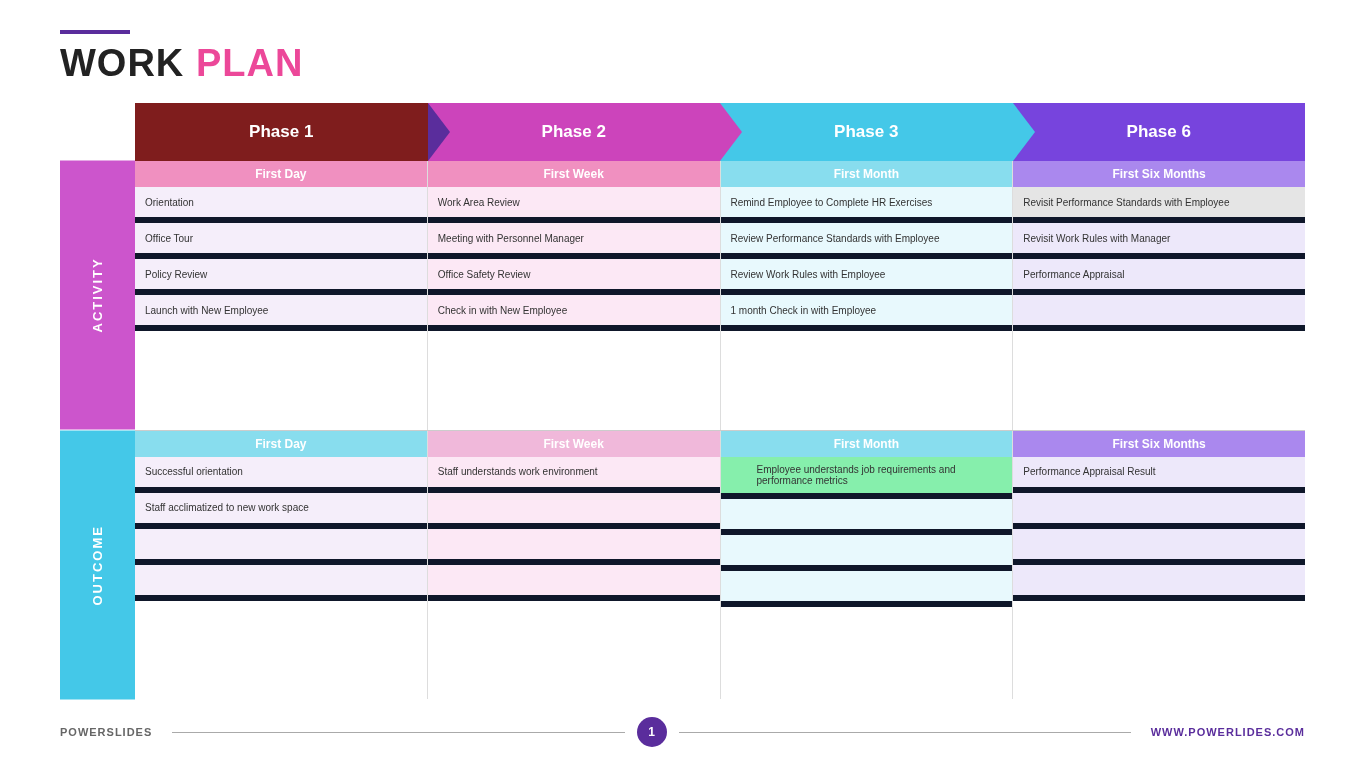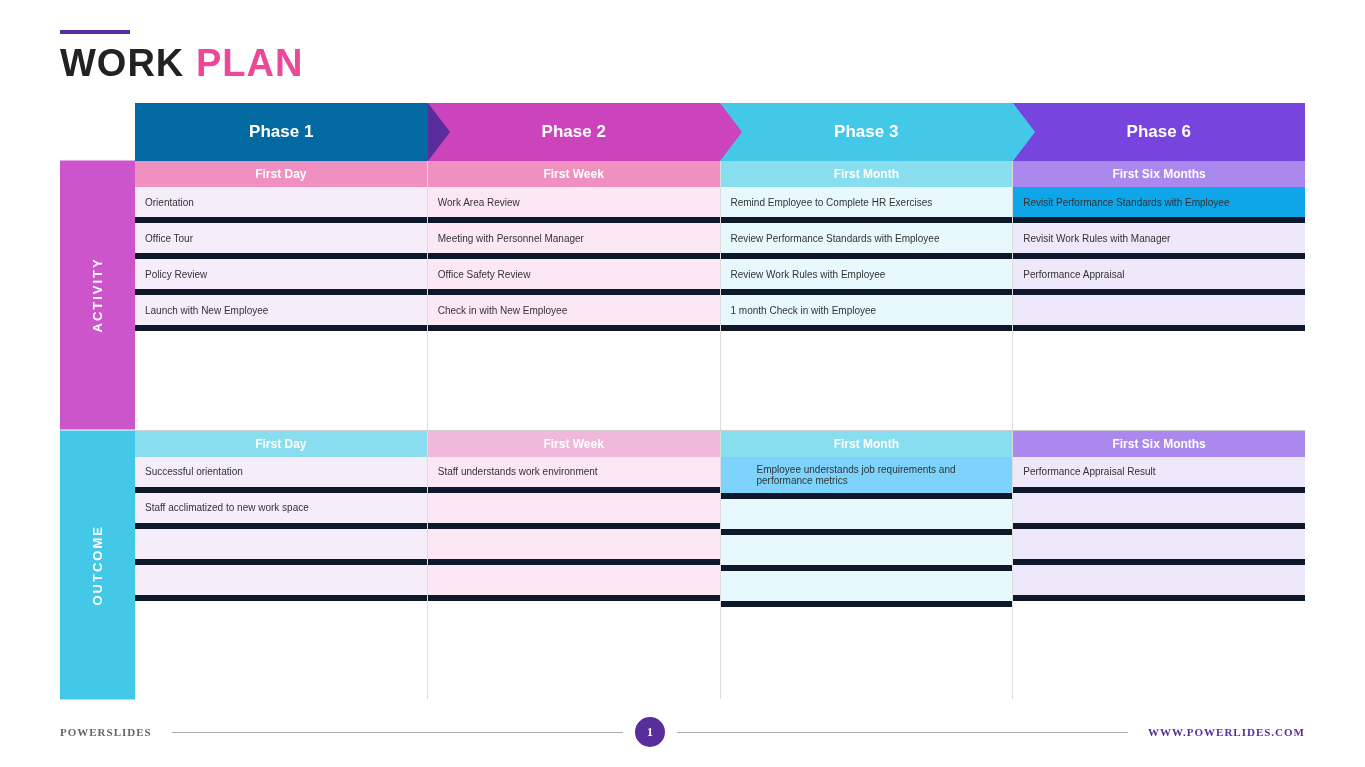--- a/index.html
+++ b/index.html
@@ -85,21 +85,21 @@
 
     .phase-arrow::before {
       content: '';
       position: absolute;
       left: 0;
       top: 0;
       width: 100%;
       height: 100%;
     }
 
-    .phase1 { background: #0369a1; color: #5a2d9c; }
+    .phase1 { background: #7f1d1d; color: #5a2d9c; }
     .phase1::after { border-left-color: #5a2d9c; }
 
     .phase2 { background: #cc44bb; color: #cc44bb; }
     .phase2::after { border-left-color: #cc44bb; }
 
     .phase3 { background: #44c8e8; color: #44c8e8; }
     .phase3::after { border-left-color: #44c8e8; }
 
     .phase4 { background: #7744dd; color: #7744dd; }
     .phase4::after { display: none; }
@@ -177,21 +177,20 @@
     .outcome-section .col:nth-child(3) .cell { background: #e8f9fd; }
     .outcome-section .col:nth-child(4) .cell { background: #ede8fa; }
 
     
     .footer {
       display: flex;
       align-items: center;
       justify-content: space-between;
       padding-top: 10px;
       margin-top: 8px;
-      font-family: Liberation Serif, serif;
     }
     .footer-left {
       font-size: 11px;
       font-weight: bold;
       color: #666;
       letter-spacing: 1px;
     }
     .footer-center-area {
       display: flex;
       align-items: center;
@@ -287,21 +286,21 @@
         <div class="col">
           <div class="col-header activity-col-header" style="background:#88ddee;">First Month</div>
           <div class="cell" style="background:#e8f9fd;">Remind Employee to Complete HR Exercises</div>
           <div class="cell" style="background:#e8f9fd;">Review Performance Standards with Employee</div>
           <div class="cell" style="background:#e8f9fd;">Review Work Rules with Employee</div>
           <div class="cell" style="background:#e8f9fd;">1 month Check in with Employee</div>
         </div>
 
         <div class="col">
           <div class="col-header activity-col-header" style="background:#aa88ee;">First Six Months</div>
-          <div class="cell" style="background:#0ea5e9;">Revisit Performance Standards with Employee</div>
+          <div class="cell" style="background:#e5e5e5;">Revisit Performance Standards with Employee</div>
           <div class="cell" style="background:#ede8fa;">Revisit Work Rules with Manager</div>
           <div class="cell" style="background:#ede8fa;">Performance Appraisal</div>
           <div class="cell" style="background:#ede8fa;"></div>
         </div>
 
       </div>
     </div>
 
     <div class="divider-line"></div>
 
@@ -320,21 +319,21 @@
         <div class="col">
           <div class="col-header outcome-col-header" style="background:#f0b8da;">First Week</div>
           <div class="cell" style="background:#fce8f5;">Staff understands work environment</div>
           <div class="cell" style="background:#fce8f5;"></div>
           <div class="cell" style="background:#fce8f5;"></div>
           <div class="cell" style="background:#fce8f5;"></div>
         </div>
 
         <div class="col">
           <div class="col-header outcome-col-header">First Month</div>
-          <div class="cell" style="background:#7dd3fc;padding-left:36px;">Employee understands job requirements and performance metrics</div>
+          <div class="cell" style="background:#86efac;padding-left:36px;">Employee understands job requirements and performance metrics</div>
           <div class="cell" style="background:#e8f9fd;"></div>
           <div class="cell" style="background:#e8f9fd;"></div>
           <div class="cell" style="background:#e8f9fd;"></div>
         </div>
 
         <div class="col">
           <div class="col-header outcome-col-header" style="background:#aa88ee;">First Six Months</div>
           <div class="cell" style="background:#ede8fa;">Performance Appraisal Result</div>
           <div class="cell" style="background:#ede8fa;"></div>
           <div class="cell" style="background:#ede8fa;"></div>

